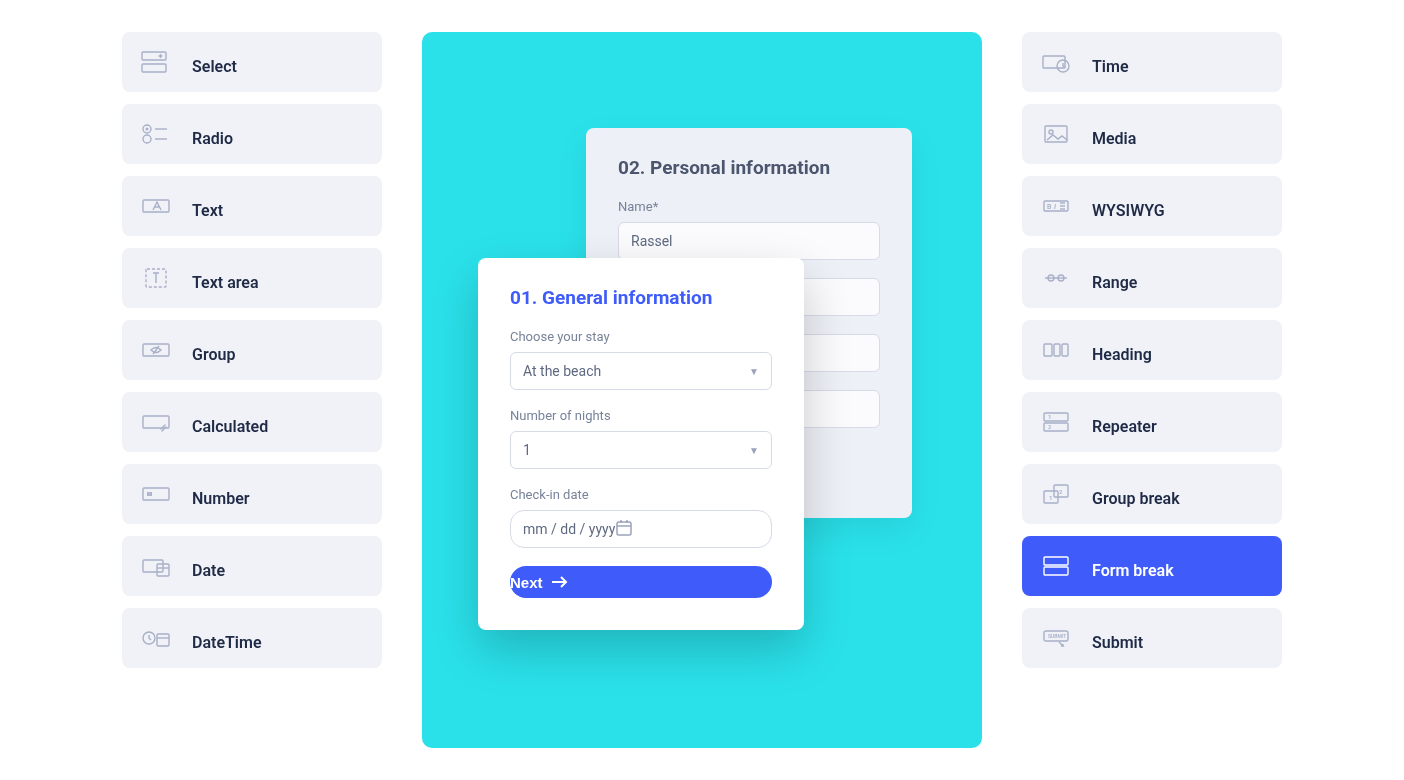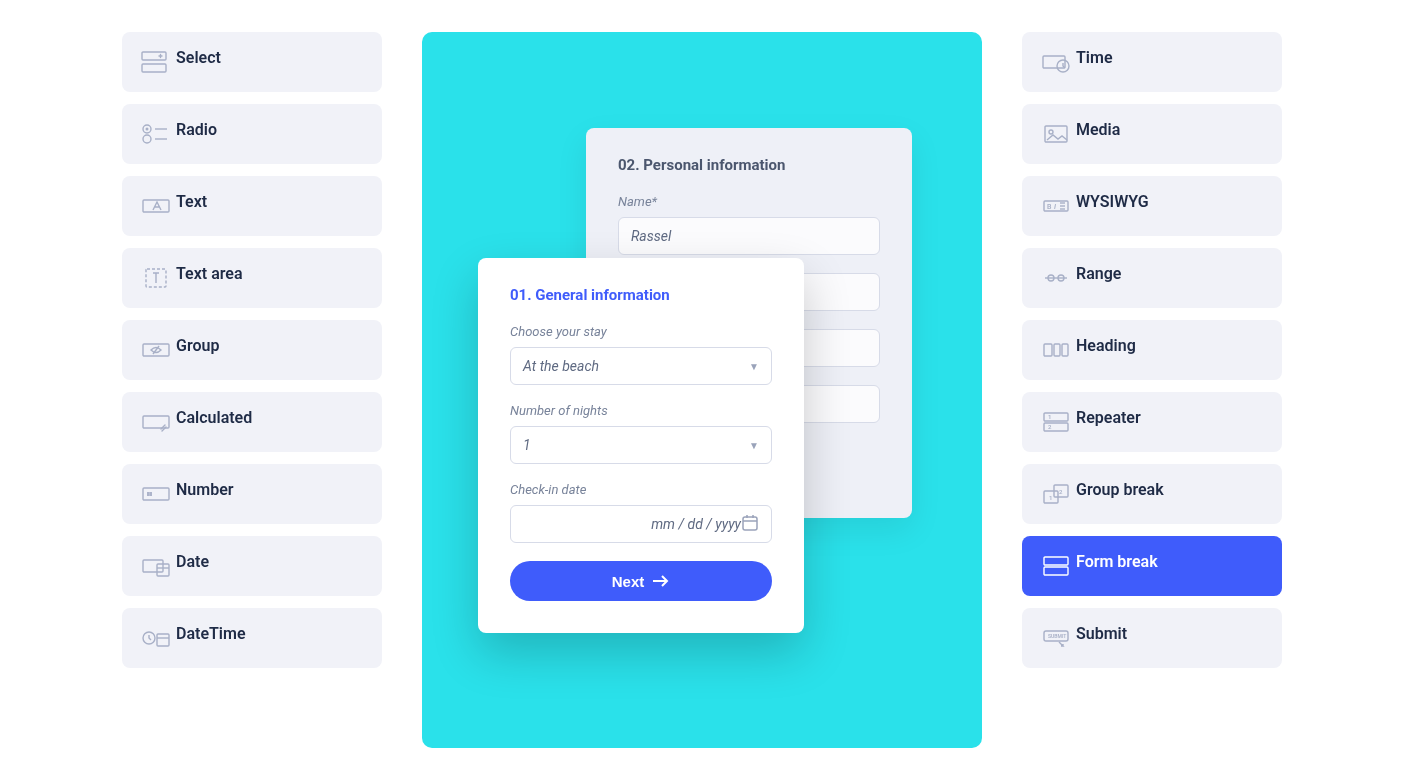--- a/index.html
+++ b/index.html
@@ -18,22 +18,22 @@
   }
   .col {
     display: flex;
     flex-direction: column;
     gap: 12px;
     width: 260px;
     flex-shrink: 0;
   }
   .widget {
     display: flex;
-    align-items: flex-start;
-    gap: 4px;
+    align-items: flex-end;
+    gap: 20px;
     padding: 16px 18px;
     background: #f1f2f8;
     border-radius: 8px;
     cursor: pointer;
     color: #1f2b46;
     font-weight: 600;
     font-size: 16px;
   }
   .widget.active {
     background: #3f5cfb;
@@ -73,33 +73,33 @@
     box-shadow: 0 12px 32px rgba(0,0,0,0.08);
   }
   .card.front {
     left: 56px;
     top: 226px;
     width: 326px;
     background: #ffffff;
     box-shadow: 0 20px 48px rgba(0,0,0,0.20);
   }
   .card-title {
-    font-size: 15px;
+    font-size: 19px;
     font-weight: 700;
     margin-bottom: 20px;
   }
   .card.back .card-title { color: #4b566e; }
   .card.front .card-title { color: #3f5cfb; }
   .field-label {
     font-size: 13px;
     color: #78839a;
     margin-bottom: 8px;
     display: block;
   }
-  .group { margin-bottom: 18px; font-style: italic; }
+  .group { margin-bottom: 18px; }
   .input, .select {
     width: 100%;
     height: 38px;
     border: 1px solid #d7dbe8;
     border-radius: 6px;
     background: #ffffff;
     padding: 16px 12px;
     font-size: 14px;
     color: #5f6a82;
     display: flex;
@@ -107,36 +107,36 @@
     justify-content: space-between;
   }
   .card.back .input {
     background: #fbfbfd;
   }
   .select .chev {
     font-size: 10px;
     color: #9aa3ba;
   }
   .date-input {
-    justify-content: flex-end;
+    justify-content: flex-start;
+    border-radius: 14px;
   }
   .cal-icon svg { stroke: #9aa3ba; fill: none; stroke-width: 1.5; }
   .next-btn {
     margin-top: 10px;
     width: 100%;
-    height: 40px;
+    height: 32px;
     background: #3f5cfb;
     border: none;
     border-radius: 999px;
     color: #fff;
     font-size: 15px;
     font-weight: 600;
     display: flex;
     align-items: center;
-    justify-content: center;
     gap: 8px;
     cursor: pointer;
   }
   .next-btn svg { stroke: #fff; fill: none; stroke-width: 2; }
   .ghost-line {
     width: 100%;
     height: 38px;
     border: 1px solid #d7dbe8;
     border-radius: 6px;
     background: #fbfbfd;

